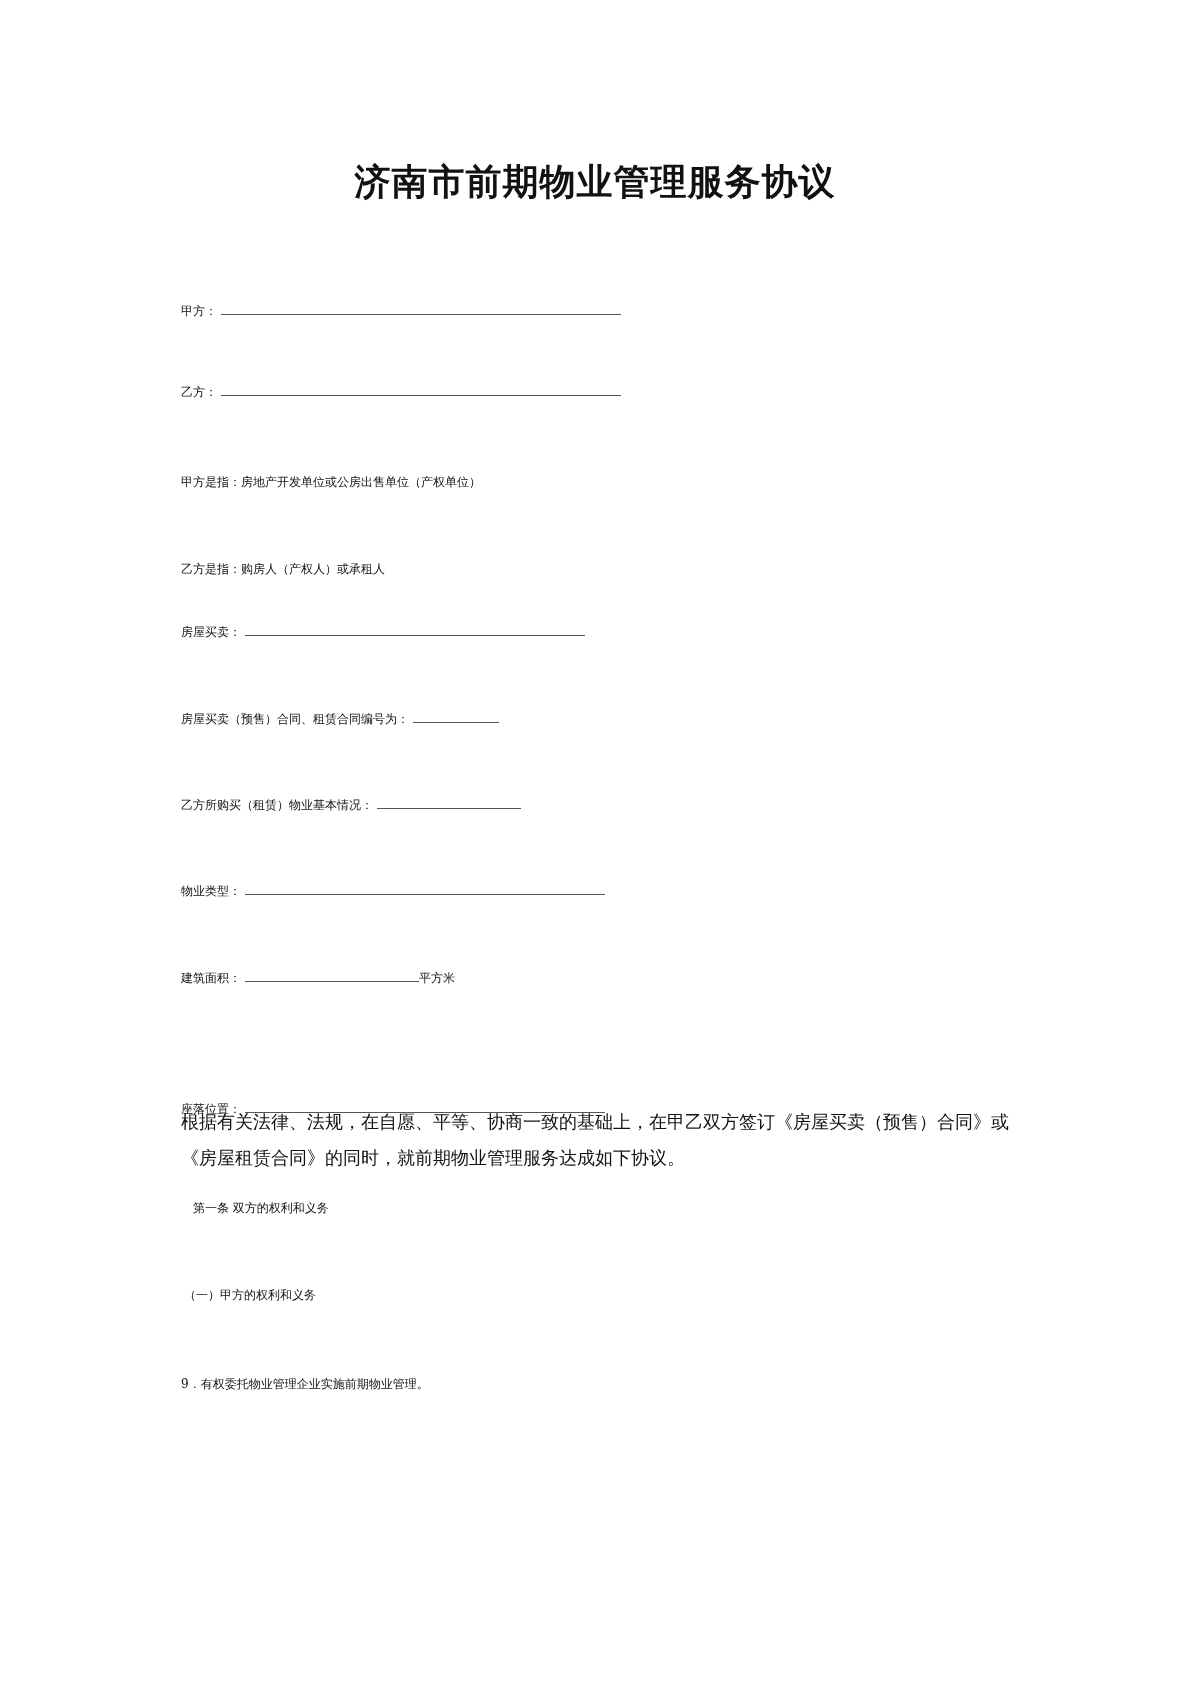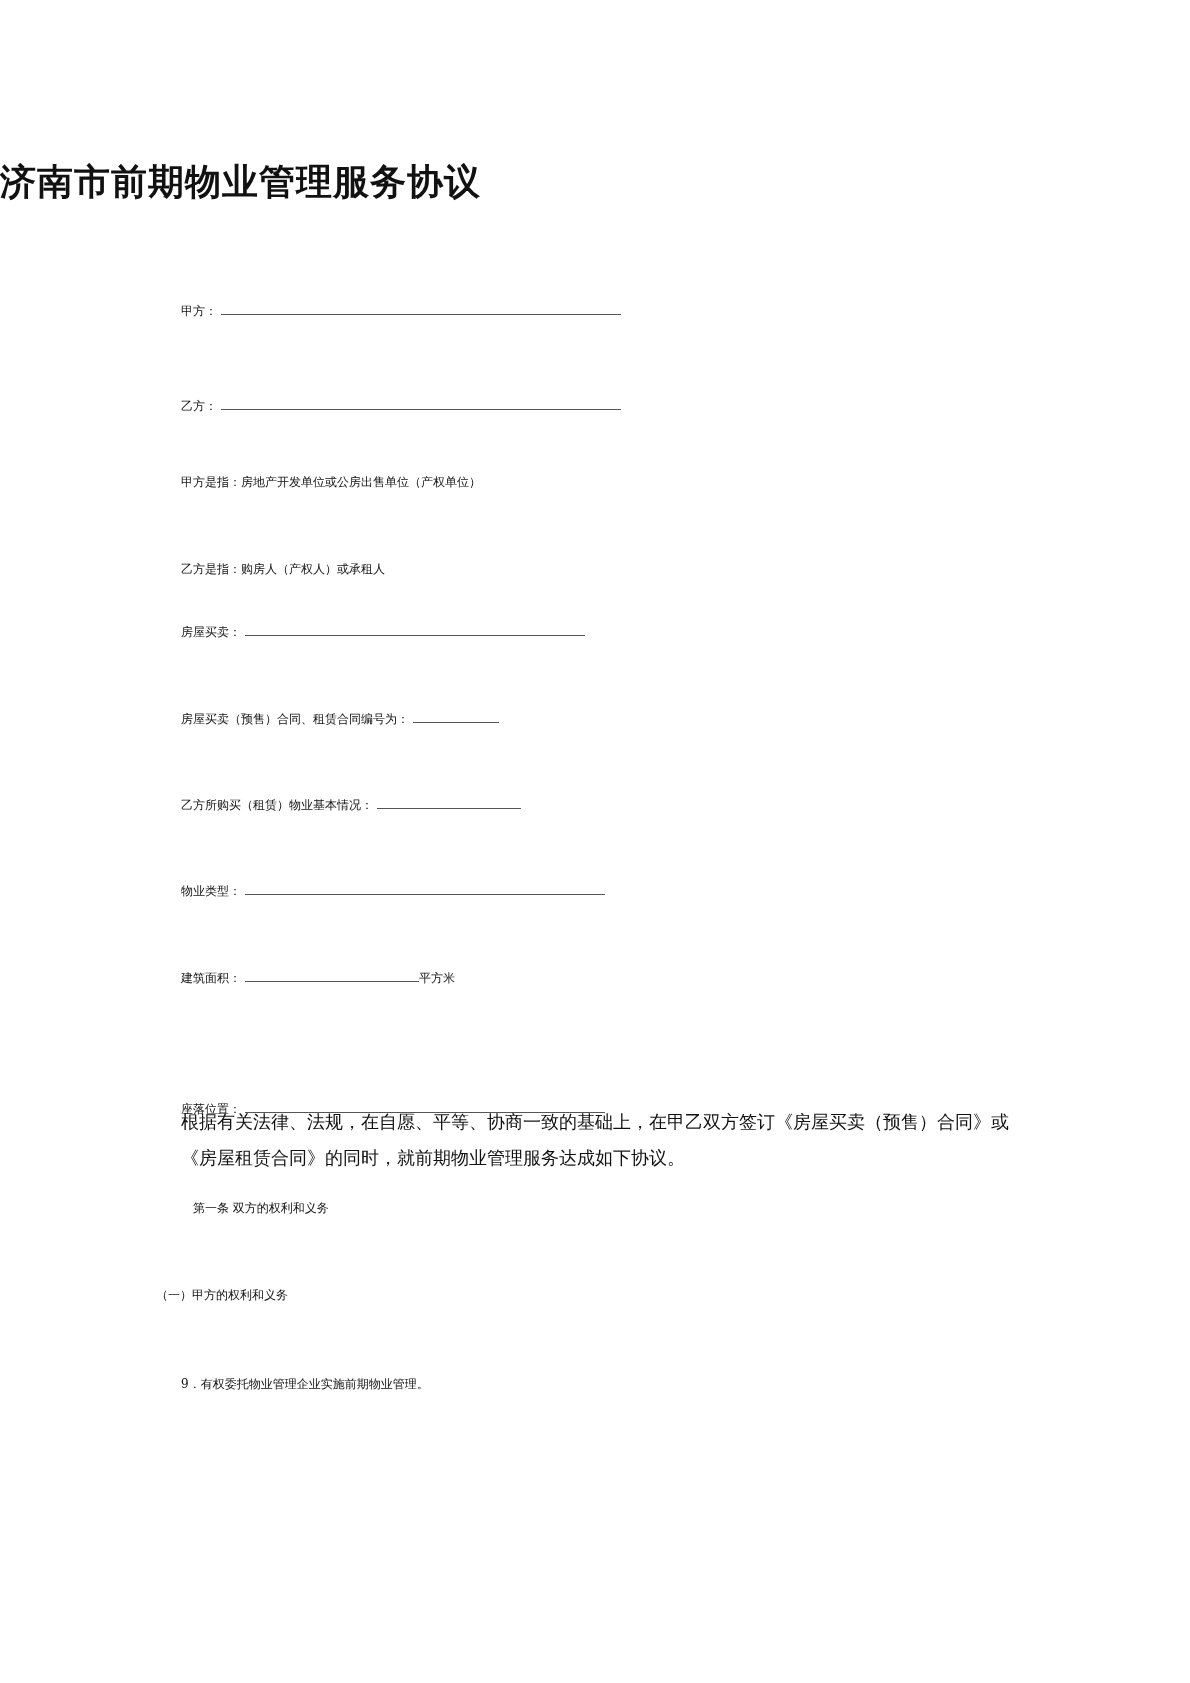--- a/index.html
+++ b/index.html
@@ -3,21 +3,21 @@
   <meta charset="utf-8">
   <style>
     html, body { margin: 0; padding: 0; background: #ffffff; }
     body {
       width: 1190px; height: 1683px; position: relative; overflow: hidden;
       font-family: "DejaVu Serif", "Liberation Serif", serif;
       color: #111111;
     }
     .title {
       position: absolute; left: 0; width: 1190px; top: 158px;
-      text-align: left; font-size: 36px; font-weight: bold; letter-spacing: 1px;
+      text-align: center; font-size: 36px; font-weight: bold; letter-spacing: 1px;
       font-family: Liberation Sans, sans-serif;
     }
     .line {
       position: absolute; left: 181px; font-size: 12px; line-height: 24px;
       white-space: nowrap;
     }
     .blank {
       display: inline-block; border-bottom: 1px solid #555; height: 18px;
       vertical-align: baseline; margin-left: 4px;
     }
@@ -27,21 +27,21 @@
   </style>
 </head>
 <body>
 
 <div class="title">济南市前期物业管理服务协议</div>
 
 <div class="line" style="top:296px;">
   <span>甲方：</span><span class="blank" style="width:400px;"></span>
 </div>
 
-<div class="line" style="top:391px;text-align:right;">
+<div class="line" style="top:377px;text-align:right;">
   <span>乙方：</span><span class="blank" style="width:400px;"></span>
 </div>
 
 <div class="line" style="top:470px;">甲方是指：房地产开发单位或公房出售单位（产权单位）</div>
 
 <div class="line" style="top:557px;">乙方是指：购房人（产权人）或承租人</div>
 
 <div class="line" style="top:617px;">
   <span>房屋买卖：</span><span class="blank" style="width:340px;"></span>
 </div>
@@ -63,15 +63,15 @@
 </div>
 
 <div class="line" style="top:1050px;margin-top:44px;">
   <span>座落位置：</span><span class="blank" style="width:360px;"></span>
 </div>
 
 <div class="para" style="top:1104px;">根据有关法律、法规，在自愿、平等、协商一致的基础上，在甲乙双方签订《房屋买卖（预售）合同》或《房屋租赁合同》的同时，就前期物业管理服务达成如下协议。</div>
 
 <div class="line" style="top:1196px;margin-left:12px;">第一条  双方的权利和义务</div>
 
-<div class="line" style="top:1283px; left:156px;">（一）甲方的权利和义务</div>
+<div class="line" style="top:1283px; left:184px;">（一）甲方的权利和义务</div>
 
 <div class="line" style="top:1372px;">9．有权委托物业管理企业实施前期物业管理。</div>
 
 </body></html>

